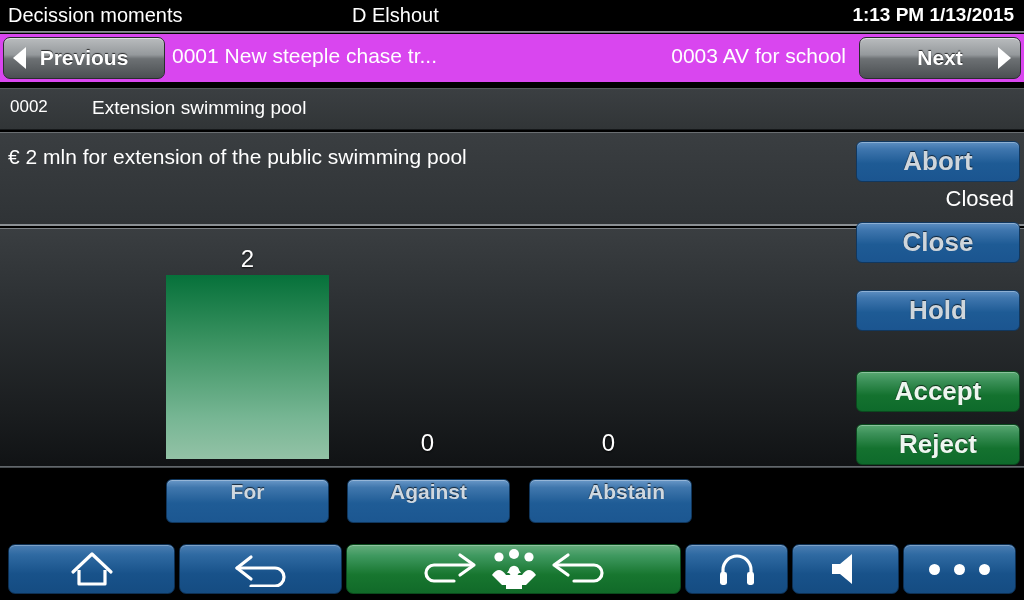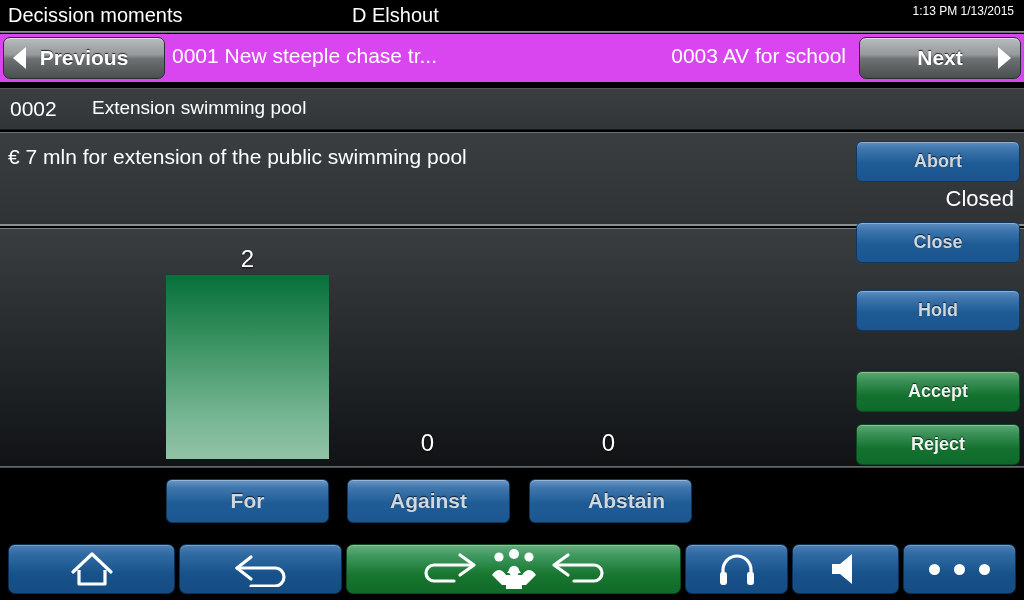--- a/index.html
+++ b/index.html
@@ -11,21 +11,21 @@
   }
   #app { position:relative; width:1024px; height:600px; background:#000; }
 
   
   .statusbar {
     position:absolute; left:0; top:0; width:1024px; height:32px;
     background:#000; color:#fff;
   }
   .statusbar .sb-left   { position:absolute; left:8px;  top:4px; font-size:20px; }
   .statusbar .sb-center { position:absolute; left:352px; top:4px; font-size:20px; }
-  .statusbar .sb-right  { position:absolute; right:10px; top:4px; font-size:12px; }
+  .statusbar .sb-right  { position:absolute; right:10px; top:4px; font-size:19px;font-weight:bold; }
   .sb-sep { position:absolute; left:0; top:31px; width:1024px; height:2px;
             background:linear-gradient(to bottom,#9a9fa3,#5e6366); }
 
   
   .navbar {
     position:absolute; left:0; top:34px; width:1024px; height:48px;
     background:#d946ef;
   }
   .navbtn {
     position:absolute; top:3px; height:42px; width:162px;
@@ -56,38 +56,38 @@
   }
   .nav-prev-label { position:absolute; left:172px; top:10px; font-size:21px; color:#fff; }
   .nav-next-label { position:absolute; right:178px; top:10px; font-size:21px; color:#fff; }
 
   
   .itemhdr {
     position:absolute; left:0; top:88px; width:1024px; height:42px;
     background:linear-gradient(to bottom,#3b3f42,#313537);
     border-top:1px solid #55595c; border-bottom:1px solid #15181a;
   }
-  .itemhdr .num   { position:absolute; left:10px; top:8px; font-size:21px; color:#fff; }
+  .itemhdr .num   { position:absolute; left:10px; top:8px; font-size:17px; color:#fff; }
   .itemhdr .title { position:absolute; left:92px; top:8px; font-size:19px; color:#fff; }
 
   
   .descpanel {
     position:absolute; left:0; top:132px; width:1024px; height:94px;
     background:linear-gradient(to bottom,#3a3e41,#2f3336);
     border-top:1px solid #6a6e71;
     border-bottom:2px solid #8b9094;
   }
   .descpanel .desc   { position:absolute; left:8px; top:12px; font-size:21px; color:#fff; }
   .descpanel .status { position:absolute; right:10px; top:53px; font-size:22px; color:#fff; }
 
   
   .sidebtn {
     position:absolute; left:856px; width:164px; height:41px;
     border-radius:6px; color:#cfd6dc;
-    font-size:18px; font-weight:bold;
+    font-size:26px; font-weight:bold;
     text-shadow:0 -1px 1px rgba(0,0,0,.7);
     display:flex; align-items:center; justify-content:center;
     cursor:pointer;
     text-align:center;
   }
   .sidebtn.blue {
     background:linear-gradient(to bottom,#5e8fc2 0%,#3f76ae 18%,#1e5b95 55%,#1b5590 100%);
     border:1px solid #11375e;
     box-shadow:inset 0 1px 0 rgba(255,255,255,.30);
   }
@@ -133,21 +133,21 @@
   
   .voterow { position:absolute; left:0; top:470px; width:1024px; height:66px; background:#000; }
   .votebtn {
     position:absolute; top:9px; height:44px; width:163px;
     border-radius:6px;
     background:linear-gradient(to bottom,#6a99c8 0%,#4077ad 18%,#1f5c96 55%,#1c5791 100%);
     border:1px solid #10365c;
     box-shadow:inset 0 1px 0 rgba(255,255,255,.30);
     color:#cfd8e0; font-size:21px; font-weight:bold;
     text-shadow:0 -1px 1px rgba(0,0,0,.7);
-    display:flex; align-items:center; justify-content:center;
+    display:flex; justify-content:center;
     cursor:pointer;
   }
   .votebtn.v0 { left:166px; }
   .votebtn.v1 { left:347px; }
   .votebtn.v2 { left:529px;padding-left:32px; }
 
   
   .toolbar { position:absolute; left:0; top:540px; width:1024px; height:60px; background:#000; }
   .tbtn {
     position:absolute; top:4px; height:50px;
@@ -199,21 +199,21 @@
       <span class="nav-arrow"></span>
     </div>
   </div>
 
   <div class="itemhdr">
     <div class="num">0002</div>
     <div class="title">Extension swimming pool</div>
   </div>
 
   <div class="descpanel">
-    <div class="desc">€ 7 mln for extension of the public swimming pool</div>
+    <div class="desc">€ 2 mln for extension of the public swimming pool</div>
     <div class="status">Closed</div>
   </div>
 
   <div class="chartarea">
     <div class="chart-plot">
 
       <div class="bar-slot s0">
         <div class="bar-value" id="val0" style="bottom: 186px;">2</div>
         <div class="bar-fill" id="bar0" style="height: 184px;"></div>
       </div>

